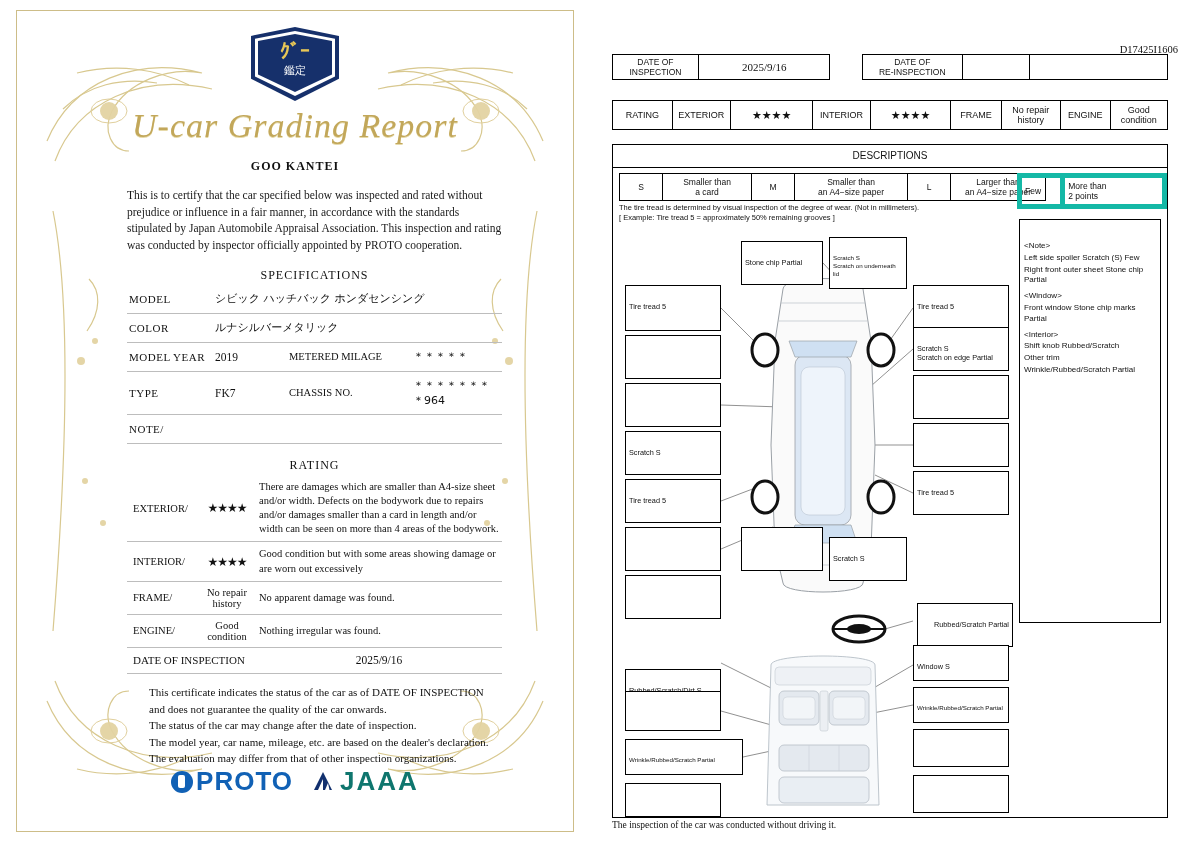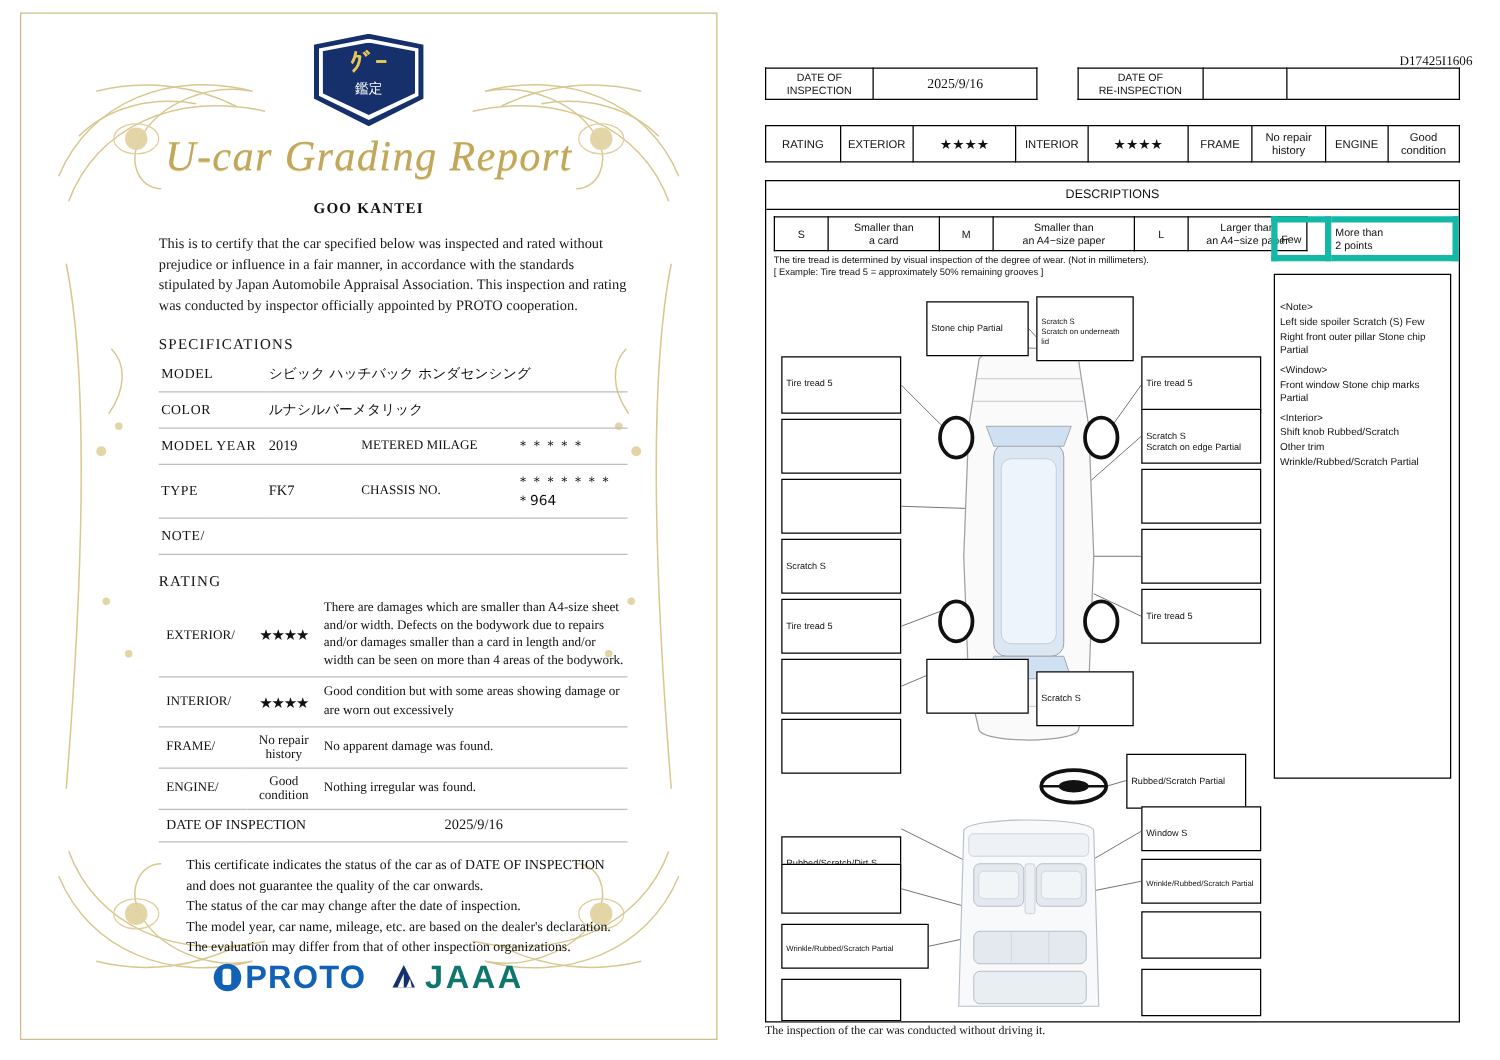--- a/index.html
+++ b/index.html
@@ -15,21 +15,21 @@
   .badge .shield3{position:absolute;left:7px;top:7px;right:7px;bottom:9px;background:#16306b;clip-path:polygon(50% 0%,100% 12%,100% 70%,50% 100%,0 70%,0 12%);}
   .badge .txt{position:absolute;left:0;right:0;top:14px;text-align:center;color:#e8c756;font-size:20px;font-weight:bold;font-family:"Liberation Sans",sans-serif;line-height:1;}
   .badge .txt2{position:absolute;left:0;right:0;top:36px;text-align:center;color:#fff;font-size:11px;font-family:"Liberation Sans",sans-serif;}
 
   .title{position:absolute;left:0;right:0;top:96px;text-align:center;font-family:"Liberation Serif",serif;font-style:italic;font-size:34px;color:#c2a75a;letter-spacing:1px;
          text-shadow:0 1px 0 #e6d9a8;}
   .subtitle{position:absolute;left:0;right:0;top:148px;text-align:center;font-size:12px;font-weight:bold;letter-spacing:1px;}
 
   .cert-body{position:absolute;left:110px;top:176px;width:375px;}
   .para{font-size:11.5px;line-height:1.45;text-align:left;color:#1a1a1a;}
-  .sec-title{text-align:left;font-size:12px;letter-spacing:1px;margin-top:14px;margin-bottom:2px;}
+  .sec-title{text-align:center;font-size:12px;letter-spacing:1px;margin-top:14px;margin-bottom:2px;}
 
   table.spec{border-collapse:collapse;width:375px;font-size:11.5px;}
   table.spec td{border-bottom:1px solid #bdbdbd;padding:6px 2px;vertical-align:middle;height:16px;}
   td.lbl{width:82px;font-size:11px;letter-spacing:.5px;padding-left:6px;}
   .jp{font-family:"DejaVu Sans",sans-serif;font-size:11px;}
   .stars{letter-spacing:-1px;font-size:12px;font-family:"DejaVu Sans",sans-serif;}
 
   table.rating{border-collapse:collapse;width:375px;font-size:11px;}
   table.rating td{border-bottom:1px solid #bdbdbd;padding:5px 3px;vertical-align:middle;}
   table.rating td.r-lbl{width:62px;font-size:10.5px;padding-left:6px;}
@@ -294,21 +294,21 @@
         </tr>
       </tbody>
         </table>
 
       <div class="tread-note" style="white-space:pre-line">The tire tread is determined by visual inspection of the degree of wear. (Not in millimeters).
 [ Example: Tire tread 5 = approximately 50% remaining grooves ]</div>
 
       <div class="notecol">
         <div class="hd">&lt;Note&gt;</div>
         <div>Left side spoiler Scratch (S) Few</div>
-        <div>Right front outer pillar Stone chip Partial</div>
+        <div>Right front outer sheet Stone chip Partial</div>
         <div class="hd">&lt;Window&gt;</div>
         <div>Front window Stone chip marks Partial</div>
         <div class="hd">&lt;Interior&gt;</div>
         <div>Shift knob Rubbed/Scratch</div>
         <div>Other trim</div>
         <div>Wrinkle/Rubbed/Scratch Partial</div>
       </div>
 
       <svg class="diagram" viewBox="0 0 554 672">
 
@@ -393,21 +393,21 @@
       <div class="cell" style="left:12px;top:238px;width:96px;height:44px;"></div>
       <div class="cell" style="left:300px;top:230px;width:96px;height:44px;"></div>
       <div class="cell" style="left:12px;top:286px;width:96px;height:44px;">Scratch S</div>
       <div class="cell" style="left:300px;top:278px;width:96px;height:44px;"></div>
       <div class="cell" style="left:12px;top:334px;width:96px;height:44px;">Tire tread 5</div>
       <div class="cell" style="left:300px;top:326px;width:96px;height:44px;">Tire tread 5</div>
       <div class="cell" style="left:12px;top:382px;width:96px;height:44px;"></div>
       <div class="cell" style="left:128px;top:382px;width:82px;height:44px;"></div>
       <div class="cell" style="left:216px;top:392px;width:78px;height:44px;">Scratch S</div>
       <div class="cell" style="left:12px;top:430px;width:96px;height:44px;"></div>
-      <div class="cell" style="left:288px;top:458px;width:96px;height:44px;">Rubbed/Scratch Partial</div>
+      <div class="cell" style="left:304px;top:458px;width:96px;height:44px;text-align:right;">Rubbed/Scratch Partial</div>
       <div class="cell" style="left:12px;top:524px;width:96px;height:36px;">Rubbed/Scratch/Dirt S</div>
       <div class="cell" style="left:300px;top:500px;width:96px;height:36px;">Window S</div>
       <div class="cell" style="left:12px;top:546px;width:96px;height:40px;"></div>
       <div class="cell sm" style="left:300px;top:542px;width:96px;height:36px;">Wrinkle/Rubbed/Scratch Partial</div>
       <div class="cell sm" style="left:12px;top:594px;width:118px;height:36px;">Wrinkle/Rubbed/Scratch Partial</div>
       <div class="cell" style="left:300px;top:584px;width:96px;height:38px;"></div>
       <div class="cell" style="left:12px;top:638px;width:96px;height:30px;"></div>
       <div class="cell" style="left:300px;top:630px;width:96px;height:38px;"></div>
     </div>
 

